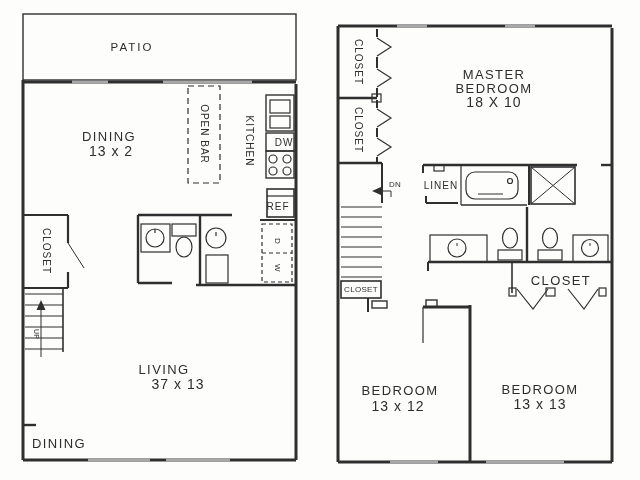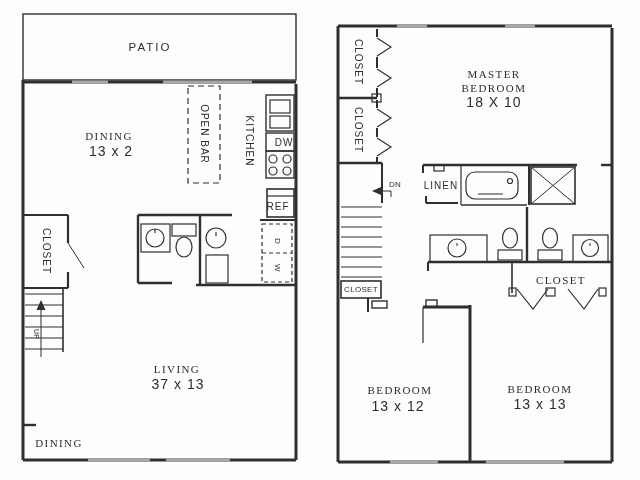--- a/index.html
+++ b/index.html
@@ -4,21 +4,21 @@
 <style>
   html,body{margin:0;padding:0;background:#ffffff;}
   .canvas{position:relative;width:640px;height:480px;background:#fdfdfc;overflow:hidden;
           font-family:"Liberation Sans", sans-serif;}
   .plan-svg{position:absolute;left:0;top:0;}
   .labels{position:absolute;left:0;top:0;width:640px;height:480px;}
   .lbl{position:absolute;transform:translate(-50%,-50%);color:#2d2d2d;white-space:nowrap;
        font-family:"Liberation Sans", sans-serif;}
   .v{transform:translate(-50%,-50%) rotate(90deg);}
   .s12{font-size:11.5px;letter-spacing:2px;}
-  .s11{font-size:11px;letter-spacing:1.4px;font-family:Liberation Serif, serif;}
+  .s11{font-size:13px;letter-spacing:1.4px;}
   .dim{font-size:14px;letter-spacing:1px;}
   .s10{font-size:10px;letter-spacing:1px;}
   .s8{font-size:8px;letter-spacing:.3px;}
   .s7{font-size:7px;letter-spacing:.2px;}
 </style>
 </head>
 <body>
 
 <div class="canvas">
 
@@ -233,32 +233,32 @@
       <line x1="470" y1="305" x2="470" y2="462" stroke-width="3"></line>
       <line x1="423" y1="307" x2="470" y2="307" stroke-width="3"></line>
       <rect x="426" y="300" width="11" height="7" stroke-width="1.4"></rect>
       <line x1="423" y1="307" x2="423" y2="343" stroke-width="1.2"></line>
     </g>
   </g>
 </svg>
 
 <div class="labels">
 
-  <span class="lbl s12" style="left:150px;top:47px">PATIO</span>
+  <span class="lbl s12" style="left:132px;top:47px">PATIO</span>
   <span class="lbl s11" style="left:109px;top:136px">DINING</span>
   <span class="lbl dim" style="left:111px;top:151px">13 x 2</span>
   <span class="lbl s10 v" style="left:204px;top:134px">OPEN BAR</span>
   <span class="lbl s10 v" style="left:249px;top:141px">KITCHEN</span>
   <span class="lbl s10" style="left:284px;top:142px">DW</span>
   <span class="lbl s10" style="left:278px;top:206px">REF</span>
   <span class="lbl s8 v" style="left:277px;top:241px">D</span>
   <span class="lbl s8 v" style="left:277px;top:268px">W</span>
   <span class="lbl s10 v" style="left:46px;top:251px">CLOSET</span>
   <span class="lbl s7 v" style="left:36px;top:334px">UP</span>
-  <span class="lbl s11" style="left:177px;top:369px">LIVING</span>
+  <span class="lbl s11" style="left:164px;top:369px">LIVING</span>
   <span class="lbl dim" style="left:178px;top:384px">37 x 13</span>
   <span class="lbl s11" style="left:59px;top:443px">DINING</span>
 
   <span class="lbl s10 v" style="left:358px;top:62px">CLOSET</span>
   <span class="lbl s10 v" style="left:358px;top:130px">CLOSET</span>
   <span class="lbl s11" style="left:494px;top:74px">MASTER</span>
   <span class="lbl s11" style="left:494px;top:88px">BEDROOM</span>
   <span class="lbl dim" style="left:494px;top:102px">18 X 10</span>
   <span class="lbl s8" style="left:395px;top:184px">DN</span>
   <span class="lbl s10" style="left:441px;top:185px">LINEN</span>

